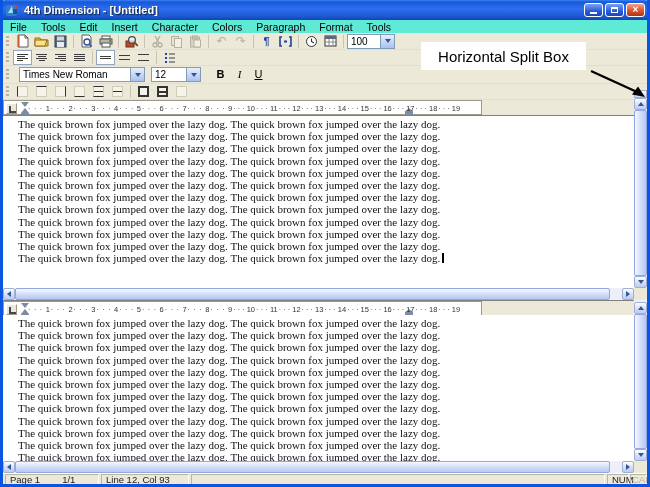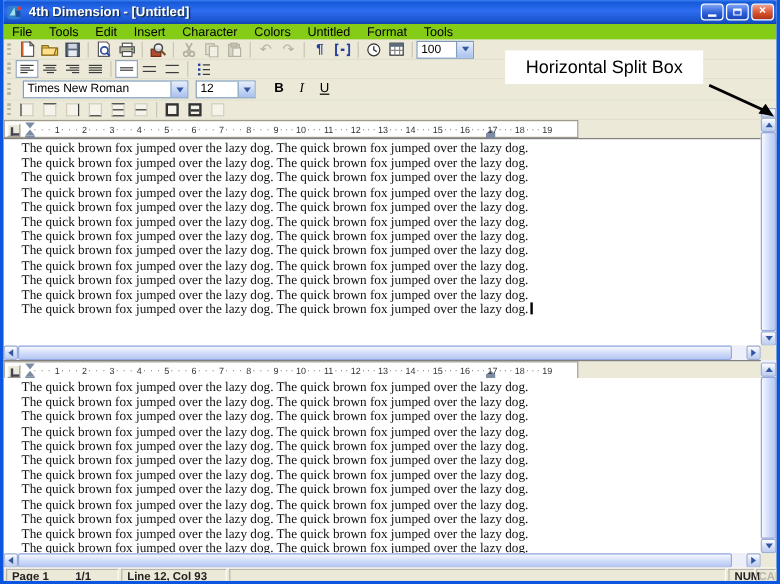--- a/index.html
+++ b/index.html
@@ -17,21 +17,21 @@
   #title-text{font-weight:bold;font-size:11px;margin-left:4px;text-shadow:1px 1px 1px #123;flex:1;
     white-space:nowrap;overflow:hidden;}
   .tb-btn{width:19px;height:14px;margin-left:2px;border:1px solid #fff;border-radius:3px;
     display:flex;align-items:center;justify-content:center;color:#fff;font-size:10px;line-height:1;}
   .tb-blue{background:linear-gradient(180deg,#7ba1f2,#2a5bd8 60%,#1b46b4);}
   .tb-red{background:linear-gradient(180deg,#f3a08c,#d9542f 55%,#b03313);font-weight:bold;}
   .glyph-min{width:7px;height:2px;background:#fff;margin-top:6px;}
   .glyph-max{width:7px;height:6px;border:1px solid #fff;border-top-width:2px;}
   
   #menubar{position:absolute;left:0;top:20px;width:644px;height:13px;display:flex;align-items:center;
-    font-size:10.5px;color:#000;background:#84cc16;}
+    font-size:10.5px;color:#000;background:#5eead4;}
   .menu-item{padding:0 7px;}
   
   .toolbar{position:absolute;left:0;width:644px;display:flex;align-items:center;background:#ece9d8;
     border-bottom:1px solid #e2dfce;padding-left:2px;}
   #tb1{top:33px;height:17px;}
   #tb2{top:50px;height:16px;}
   #tb3{top:66px;height:18px;}
   #tb4{top:84px;height:16px;}
   .grip{width:3px;height:11px;margin:0 4px 0 1px;
     background:repeating-linear-gradient(180deg,#b9b5a4 0 2px,transparent 2px 4px);}
@@ -121,21 +121,21 @@
   .sb-btn-h{position:absolute;top:0;width:12px;height:12px;border:1px solid #9dafd2;border-radius:2px;
     background:linear-gradient(180deg,#fdfeff,#d5def6 55%,#bccdf0);
     display:flex;align-items:center;justify-content:center;}
   .sb-thumb-h{position:absolute;top:0;height:12px;border:1px solid #93a8e0;border-radius:2px;
     background:linear-gradient(180deg,#f6f8ff,#ccd9f8 60%,#b6c8f2);}
   .corner{position:absolute;left:631px;width:13px;height:12px;background:#ece9d8;}
   
   #statusbar{position:absolute;left:0;top:473px;width:644px;height:11px;background:#ece9d8;
     font-size:9.5px;color:#222;border-top:1px solid #fff;}
   .spanel{position:absolute;top:0;height:11px;border:1px solid;border-color:#b8b4a8 #fdfcf6 #fdfcf6 #b8b4a8;
-    display:flex;align-items:flex-start;padding:0 4px;white-space:nowrap;font-weight:bold;}
+    display:flex;align-items:center;padding:0 4px;white-space:nowrap;}
   .spanel.gray{color:#b9b5a8;}
   
   #annotation{position:absolute;left:418px;top:42px;width:165px;height:28px;background:#fff;
     display:flex;align-items:center;justify-content:center;font-size:15px;color:#000;}
   #arrow-svg{position:absolute;left:572px;top:60px;}
 </style>
 </head>
 <body>
 
 <div id="app">
@@ -159,21 +159,21 @@
       </span>
   </div>
 
   <div id="menubar">
       <span class="menu-item">File</span>
       <span class="menu-item">Tools</span>
       <span class="menu-item">Edit</span>
       <span class="menu-item">Insert</span>
       <span class="menu-item">Character</span>
       <span class="menu-item">Colors</span>
-      <span class="menu-item">Untitled</span>
+      <span class="menu-item">Paragraph</span>
       <span class="menu-item">Format</span>
       <span class="menu-item">Tools</span>
     </div>
 
   <div id="tb1" class="toolbar">
     <span class="grip"></span>
     <span class="icon-btn">
       <svg width="13" height="14" viewBox="0 0 13 14">
         <path d="M2 1 h7 l3 3 v9 H2 Z" fill="#fff" stroke="#5a5a5a"></path>
         <path d="M9 1 l3 3 h-3 Z" fill="#dcd8c8" stroke="#5a5a5a"></path>
@@ -342,21 +342,21 @@
         <line x1="5" y1="2" x2="11" y2="2" stroke="#3c3c3c"></line>
           <line x1="5" y1="6" x2="11" y2="6" stroke="#3c3c3c"></line>
           <line x1="5" y1="10" x2="11" y2="10" stroke="#3c3c3c"></line>
       </svg>
     </span>
   </div>
 
   <div id="tb3" class="toolbar">
     <span class="grip"></span>
     <span style="width:6px;"></span>
-    <span class="combo" style="width:138px;">
+    <span class="combo" style="width:126px;">
       <span class="val">Times New Roman</span>
       <span class="drop">
           <span class="tri-dn"></span>
         </span>
     </span>
     <span style="width:6px;"></span>
     <span class="combo" style="width:50px;">
       <span class="val">12</span>
       <span class="drop">
           <span class="tri-dn"></span>

